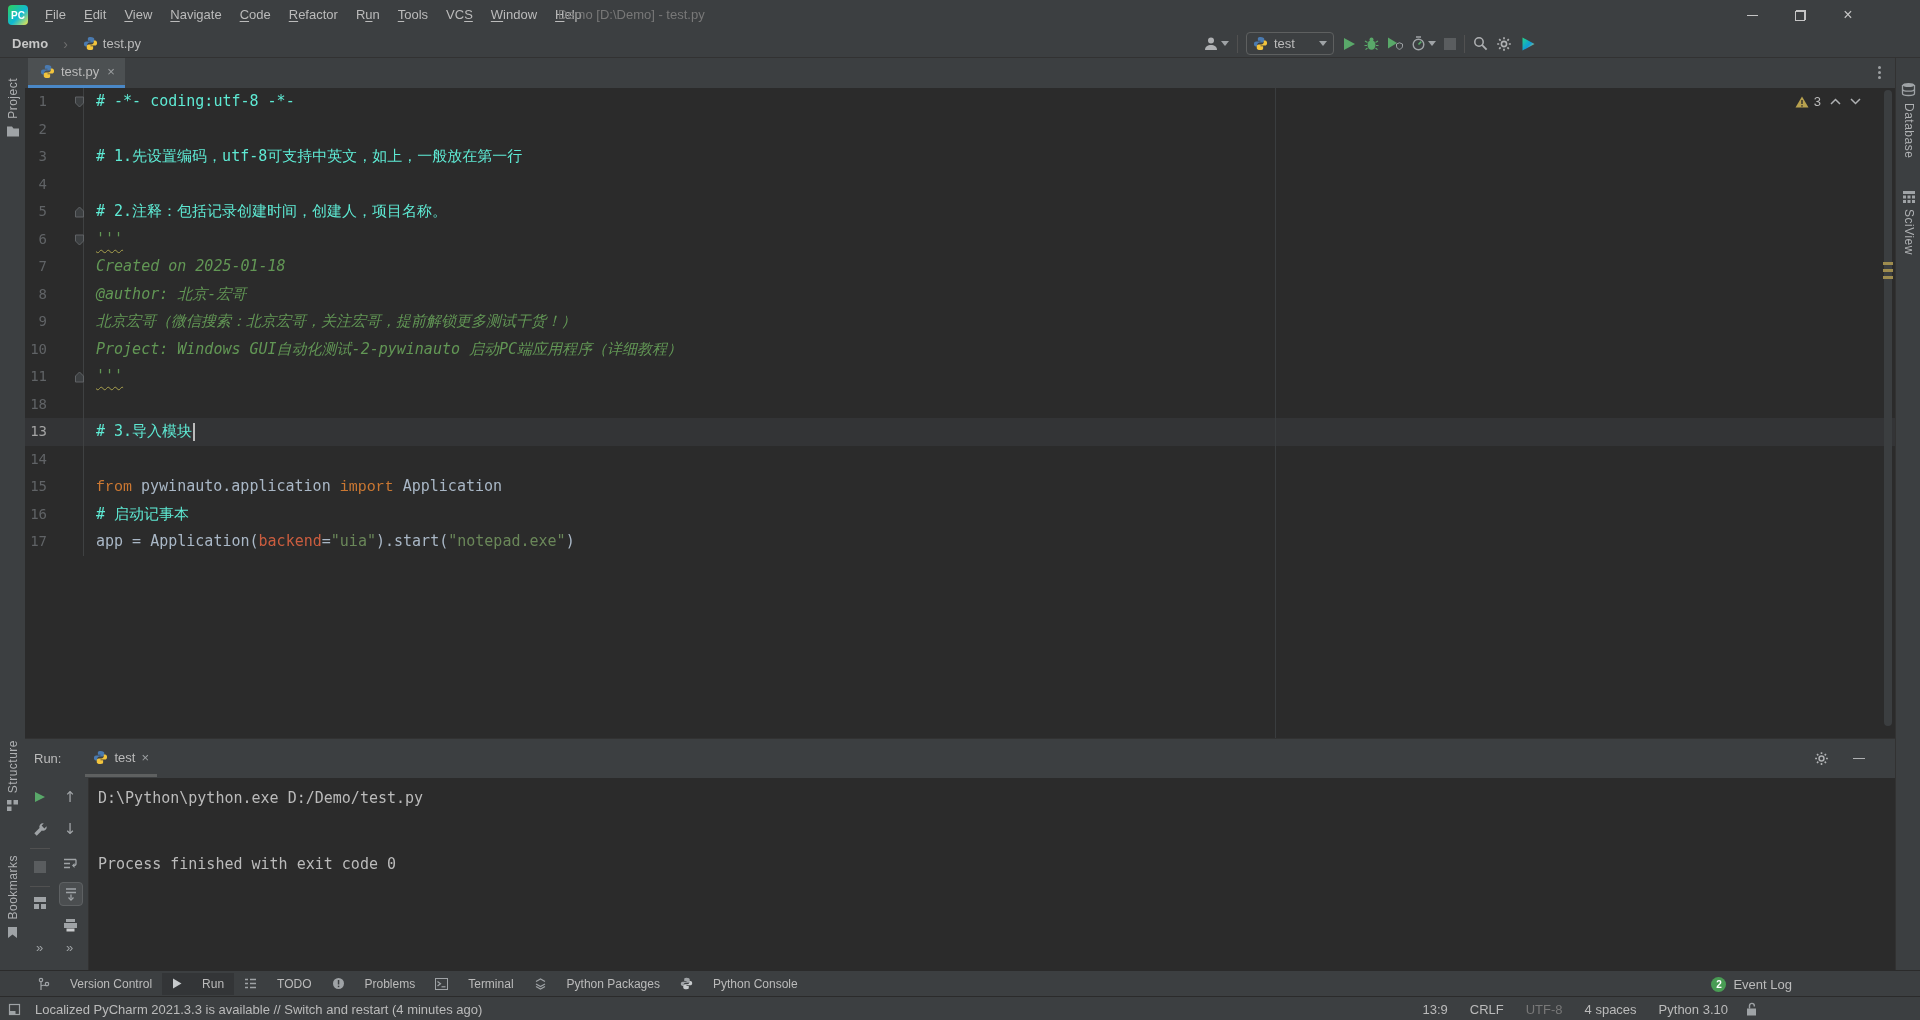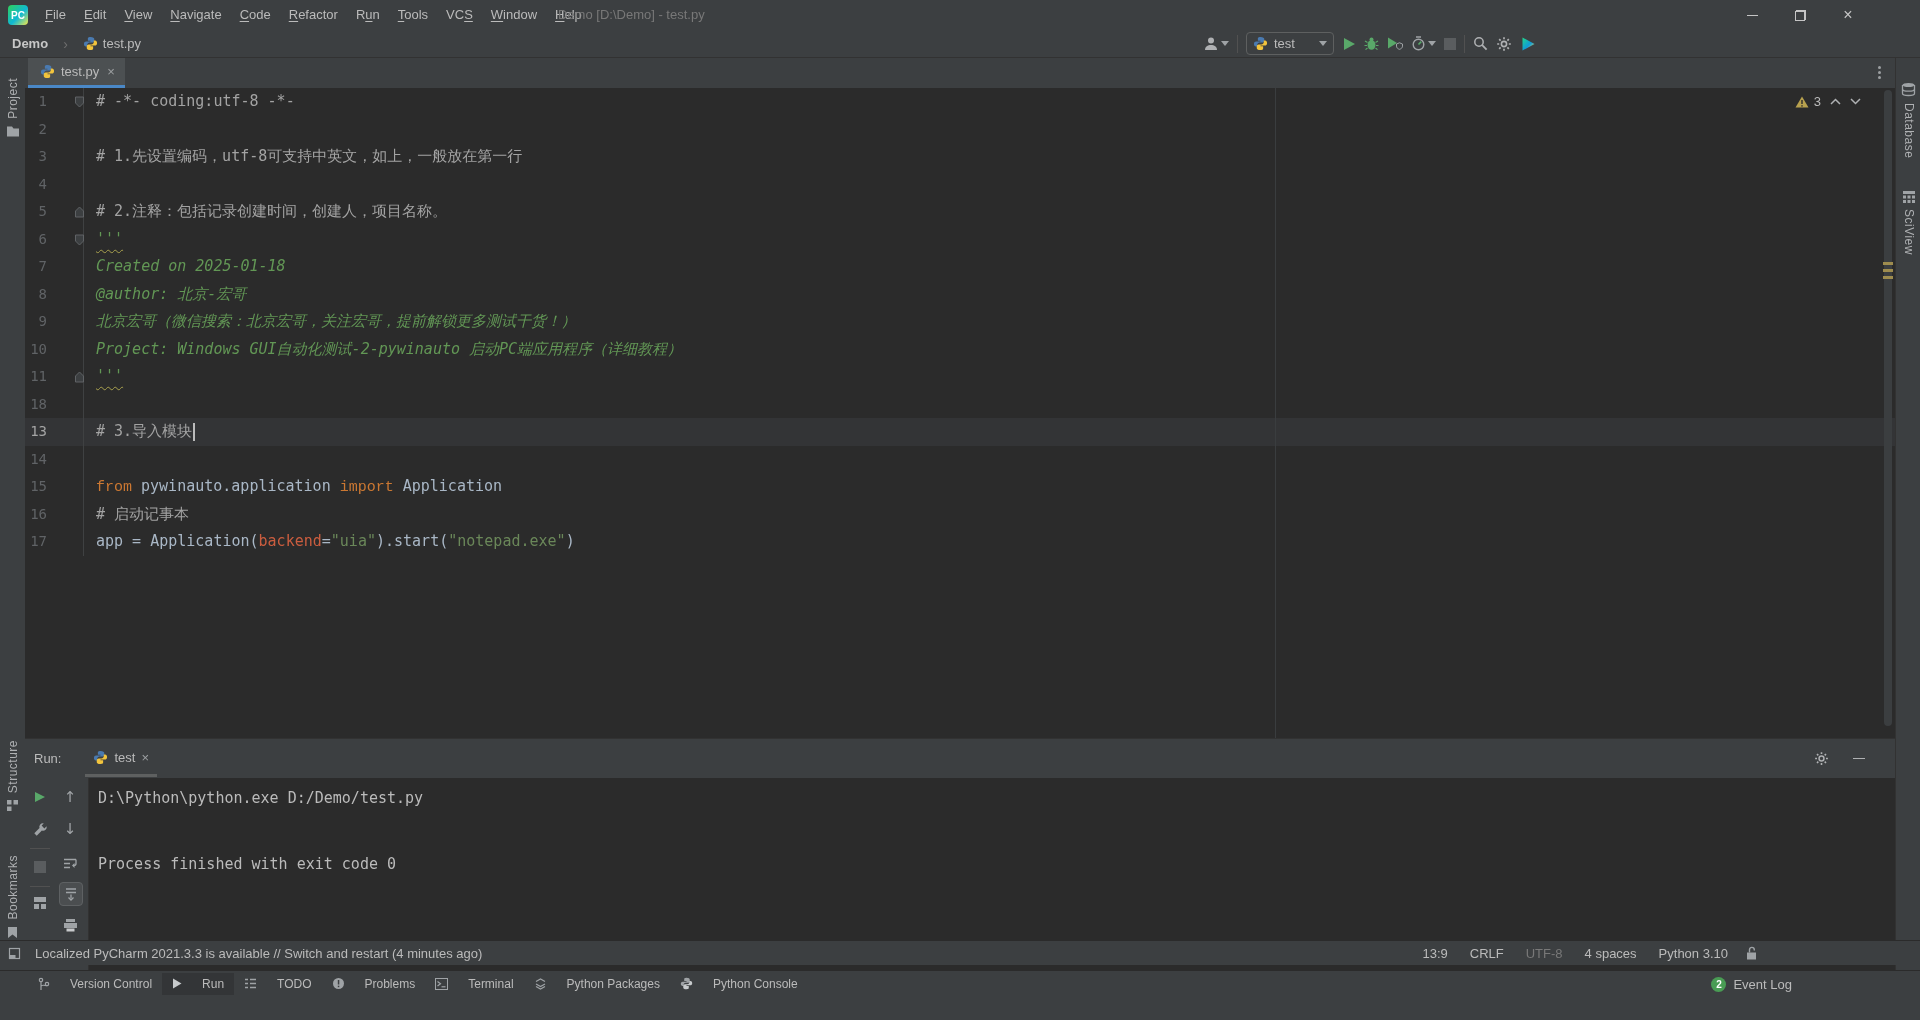--- a/index.html
+++ b/index.html
@@ -53,21 +53,21 @@
   .editor{position:absolute;left:25px;top:88px;width:1870px;height:650px;background:#2b2b2b;overflow:hidden;}
   .guide{position:absolute;left:1250px;top:0;width:1px;height:100%;background:#3a3d3f;}
   .eline{display:flex;height:27.5px;line-height:27.5px;position:relative;
          font-family:"DejaVu Sans Mono","Liberation Mono",monospace;font-size:15px;}
   .eline .gut{flex:0 0 59px;width:59px;box-sizing:border-box;text-align:right;padding-right:36px;
               color:#606366;font-size:14px;border-right:1px solid #3f4142;}
   .eline .code{padding-left:12px;white-space:pre;color:#a9b7c6;}
   .eline.current{background:#333436;}
   .eline.current .gut{color:#a4a4a4;}
   .fold{position:absolute;left:49px;top:8px;}
-  .seg-comment{color:#a3a3a3;}
+  .seg-comment{color:#5eead4;}
   .seg-doc{color:#629755;font-style:italic;}
   .seg-docq{color:#629755;}
   .seg-kw{color:#cc7832;font-family:Liberation Mono, monospace;}
   .seg-str{color:#6a8759;}
   .seg-param{color:#cb5d3f;}
   .seg-plain{color:#a9b7c6;}
   .squig{text-decoration:underline wavy #a8a04d;text-decoration-thickness:1px;text-underline-offset:5px;}
   .caret{display:inline-block;width:1.5px;height:18px;background:#bbbbbb;vertical-align:middle;margin-left:1px;}
   .inspect{position:absolute;right:34px;top:6px;display:flex;align-items:center;gap:9px;color:#bbbbbb;}
   .scrollbar{position:absolute;right:2px;top:2px;width:10px;height:640px;}
@@ -93,21 +93,21 @@
   .console-line{white-space:pre;min-height:22px;}
   
   .twbar{position:absolute;left:0;top:970px;width:1920px;height:26px;background:#3c3f41;border-top:1px solid #2b2b2b;
          display:flex;align-items:center;padding-left:28px;box-sizing:border-box;}
   .twb{display:flex;align-items:center;gap:20px;padding:4px 10px;color:#bbbbbb;font-size:12px;}
   .twb.active{background:#333537;}
   .eventlog{position:absolute;right:128px;top:0;height:26px;display:flex;align-items:center;gap:7px;}
   .badge{width:15px;height:15px;border-radius:50%;background:#499c54;color:#fff;font-size:10px;font-weight:bold;
          display:flex;align-items:center;justify-content:center;}
   
-  .statusbar{position:absolute;left:0;top:940px;width:1920px;height:24px;background:#3c3f41;border-top:1px solid #2b2b2b;
+  .statusbar{position:absolute;left:0;top:996px;width:1920px;height:24px;background:#3c3f41;border-top:1px solid #2b2b2b;
              display:flex;align-items:center;}
   .status-msg{margin-left:14px;color:#bbbbbb;}
   .status-right{position:absolute;right:162px;top:0;height:24px;display:flex;align-items:center;gap:18px;}
   .status-item{color:#bbbbbb;}
   .status-item.dim{color:#787878;}
   .status-icon-left{margin-left:8px;}
 </style>
 </head>
 <body>
 

